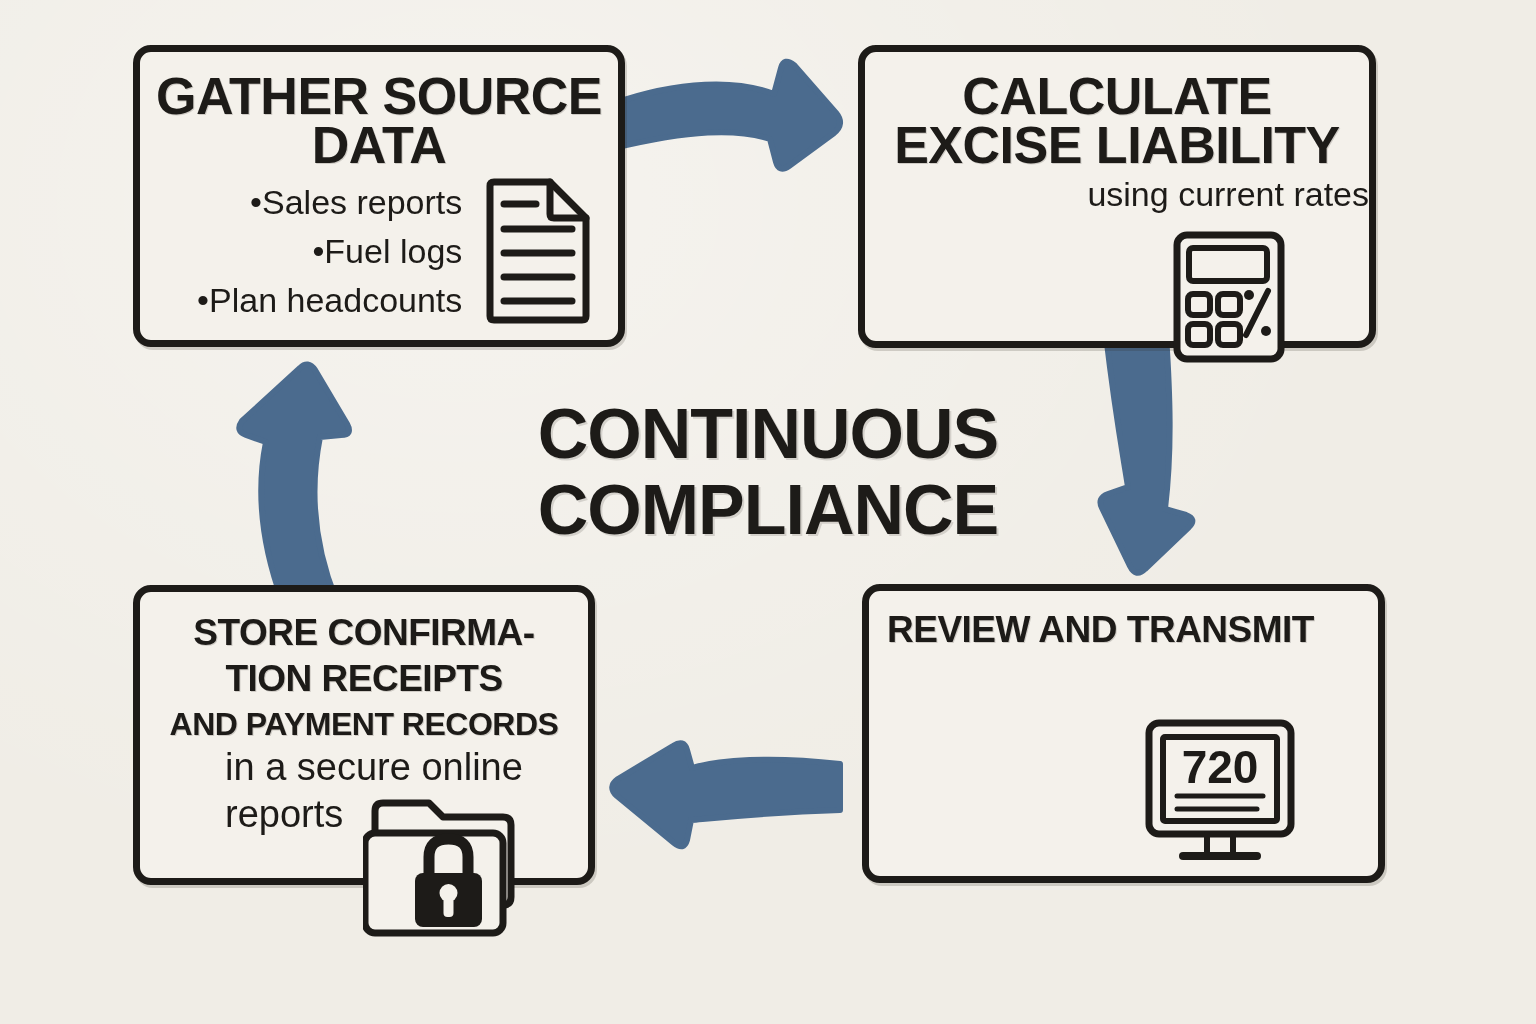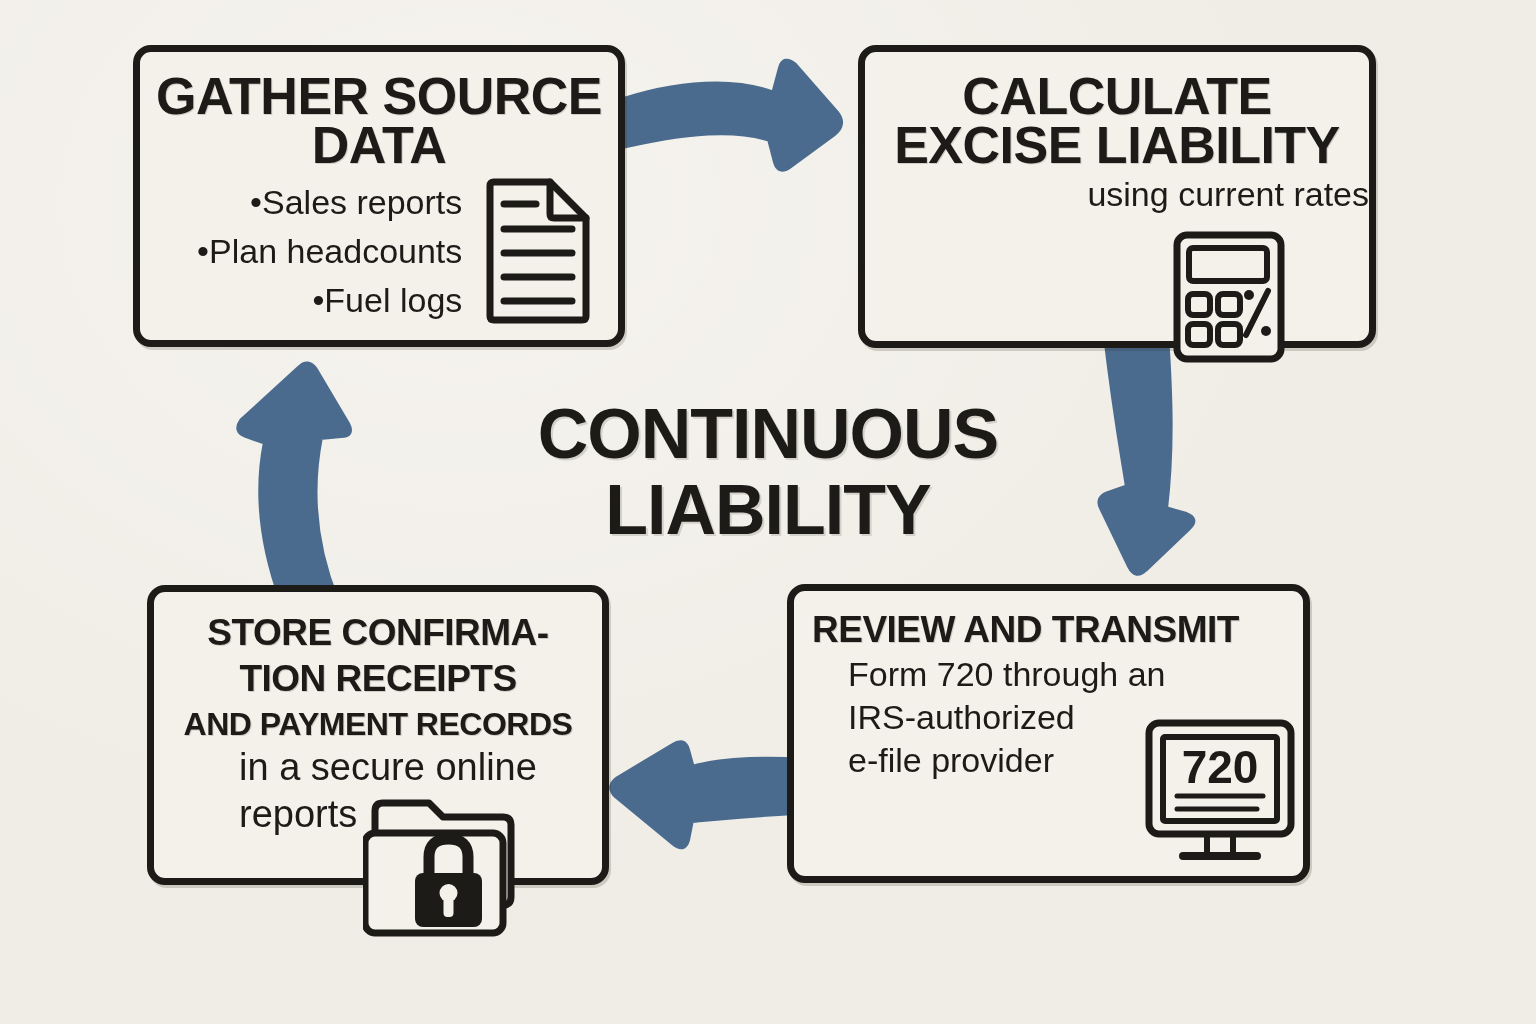--- a/index.html
+++ b/index.html
@@ -14,22 +14,22 @@
       radial-gradient(ellipse at 30% 20%, rgba(255,255,255,.35), rgba(0,0,0,0) 60%),
       var(--background,#f0ede6);
   }
   .arrows-svg{position:absolute;left:0;top:0;z-index:1;pointer-events:none;}
   .arrow-path{fill:var(--arrow,#4b6b8e);stroke:var(--arrow,#4b6b8e);stroke-width:6;stroke-linejoin:round;}
   .box{position:absolute;box-sizing:border-box;background:var(--box-fill,#f4f1eb);
     border:7px solid var(--ink,#1d1b18);border-radius:18px;z-index:2;
     box-shadow:2px 3px 0 rgba(45,38,30,.18);}
   #box-gather{left:133px;top:45px;width:492px;height:302px;}
   #box-calculate{left:858px;top:45px;width:518px;height:303px;}
-  #box-review{left:787px;top:584px;width:523px;height:299px;}
-  #box-store{left:147px;top:585px;width:462px;height:300px;}
+  #box-review{left:862px;top:584px;width:523px;height:299px;}
+  #box-store{left:133px;top:585px;width:462px;height:300px;}
   .box-title{position:absolute;left:0;width:100%;text-align:center;font-weight:bold;
     letter-spacing:-0.5px;text-shadow:1px 1px 0 rgba(40,32,25,.18);}
   .t-line{display:block;}
   #box-gather .box-title,#box-calculate .box-title{top:20px;font-size:52px;line-height:49px;}
   .bullet-list{position:absolute;left:35px;top:126px;font-size:34px;line-height:49px;text-align:right;}
   .bullet-item{white-space:nowrap;}
   .bullet-marker{display:inline-block;width:34px;}
   .subtitle{position:absolute;left:0;top:122px;width:100%;text-align:right;
     font-size:34px;line-height:40px;}
   #box-review .box-title{left:18px;width:auto;text-align:left;top:17px;font-size:37px;line-height:44px;}
@@ -62,56 +62,51 @@
     <path class="arrow-path" d="M 1106 335 C 1116 420 1124 460 1128 487 L 1108 494 Q 1097 498 1102 508 L 1130 566
          Q 1136 578 1145 569 L 1189 527 Q 1197 519 1186 515 L 1165 509 C 1172 450 1170 395 1166 335 Z"></path>
     <path class="arrow-path" d="M 840 764 C 770 756 718 760 692 768 L 687 750 Q 684 739 673 746 L 618 779 Q 607 787 617 796
          L 674 843 Q 684 851 687 840 L 691 820 C 724 817 772 812 840 810 Z"></path>
     <path class="arrow-path" d="M 282 600 C 262 545 256 492 266 442 L 246 435 Q 235 431 242 421 L 300 368 Q 308 360 315 370
          L 347 424 Q 353 435 341 435 L 320 437 C 309 492 314 545 336 600 Z"></path>
   </svg>
 
   <div id="center-title">
     <span class="t-line">CONTINUOUS</span>
-    <span class="t-line">LIABILITY</span>
+    <span class="t-line">COMPLIANCE</span>
   </div>
 
   <div class="box" id="box-gather">
     <div class="box-title">
       <span class="t-line">GATHER SOURCE</span>
       <span class="t-line">DATA</span>
     </div>
     <div class="bullet-list">
       <div class="bullet-item">
         <span class="bullet-marker">•</span><span>Sales reports</span>
       </div>
       <div class="bullet-item">
-        <span class="bullet-marker">•</span><span>Plan headcounts</span>
+        <span class="bullet-marker">•</span><span>Fuel logs</span>
       </div>
       <div class="bullet-item">
-        <span class="bullet-marker">•</span><span>Fuel logs</span>
+        <span class="bullet-marker">•</span><span>Plan headcounts</span>
       </div>
     </div>
   </div>
 
   <div class="box" id="box-calculate">
     <div class="box-title">
       <span class="t-line">CALCULATE</span>
       <span class="t-line">EXCISE LIABILITY</span>
     </div>
     <div class="subtitle">using current rates</div>
   </div>
 
   <div class="box" id="box-review">
     <div class="box-title">REVIEW AND TRANSMIT</div>
-    <div class="review-body">
-      <span class="t-line">Form 720 through an</span>
-      <span class="t-line">IRS-authorized</span>
-      <span class="t-line">e-file provider</span>
-    </div>
   </div>
 
   <div class="box" id="box-store">
     <div class="box-title">
       <span class="t-line">STORE CONFIRMA-</span>
       <span class="t-line">TION RECEIPTS</span>
       <span class="t-line t-small">AND PAYMENT RECORDS</span>
     </div>
     <div class="store-body">
       <span class="t-line">in a secure online</span>

